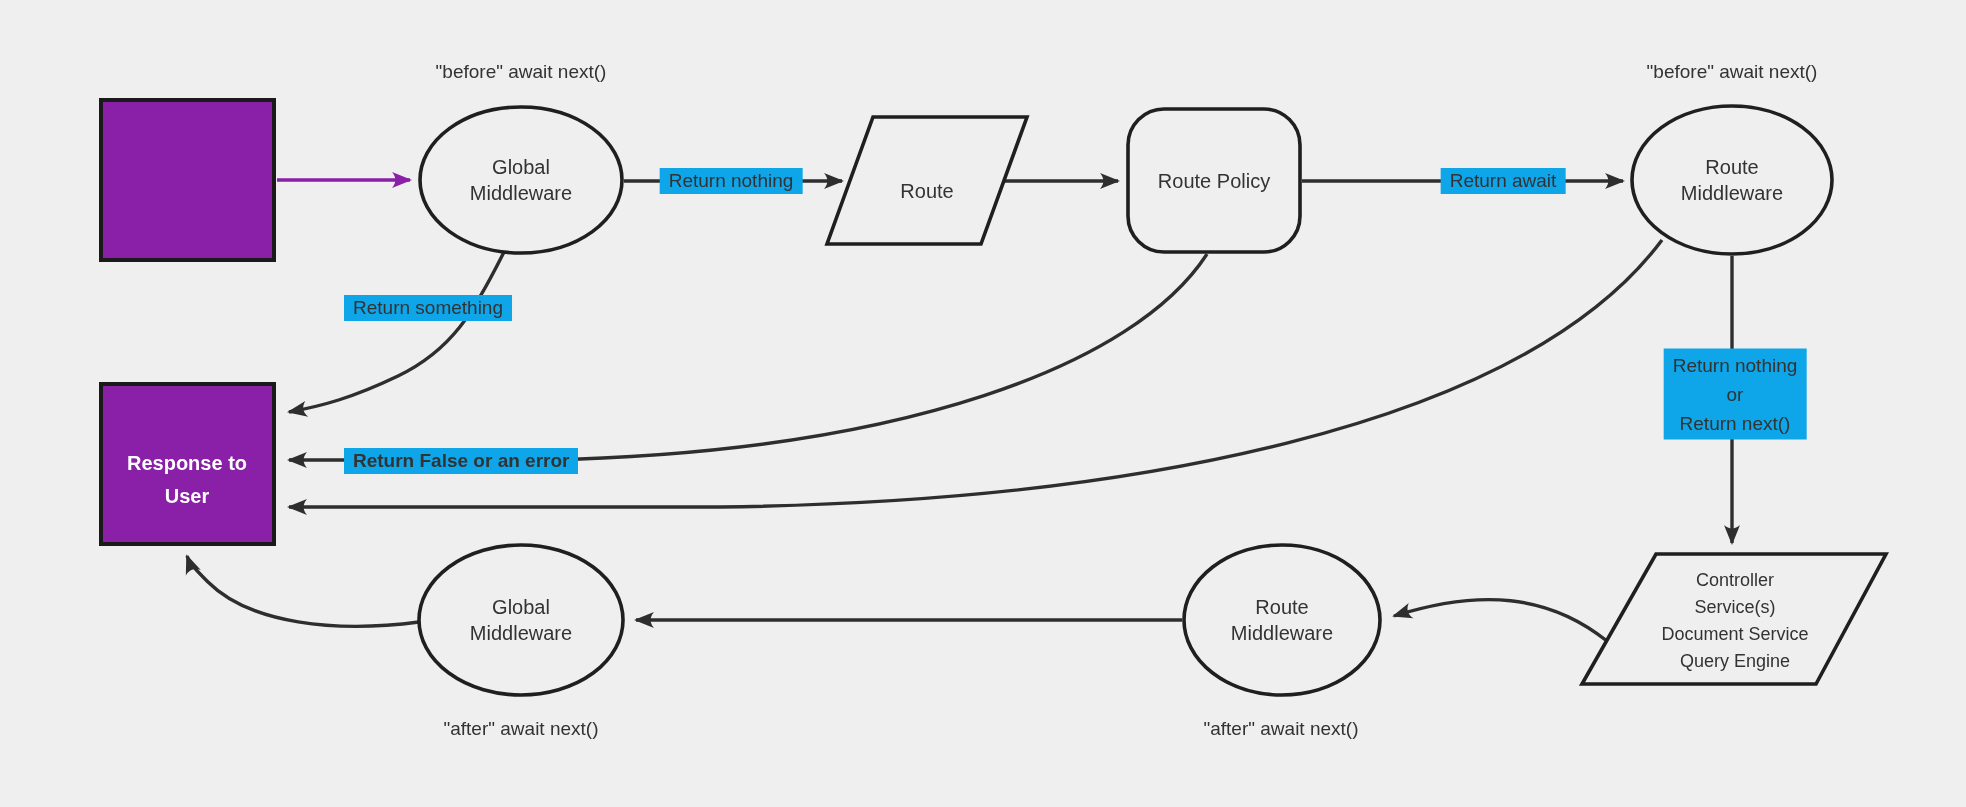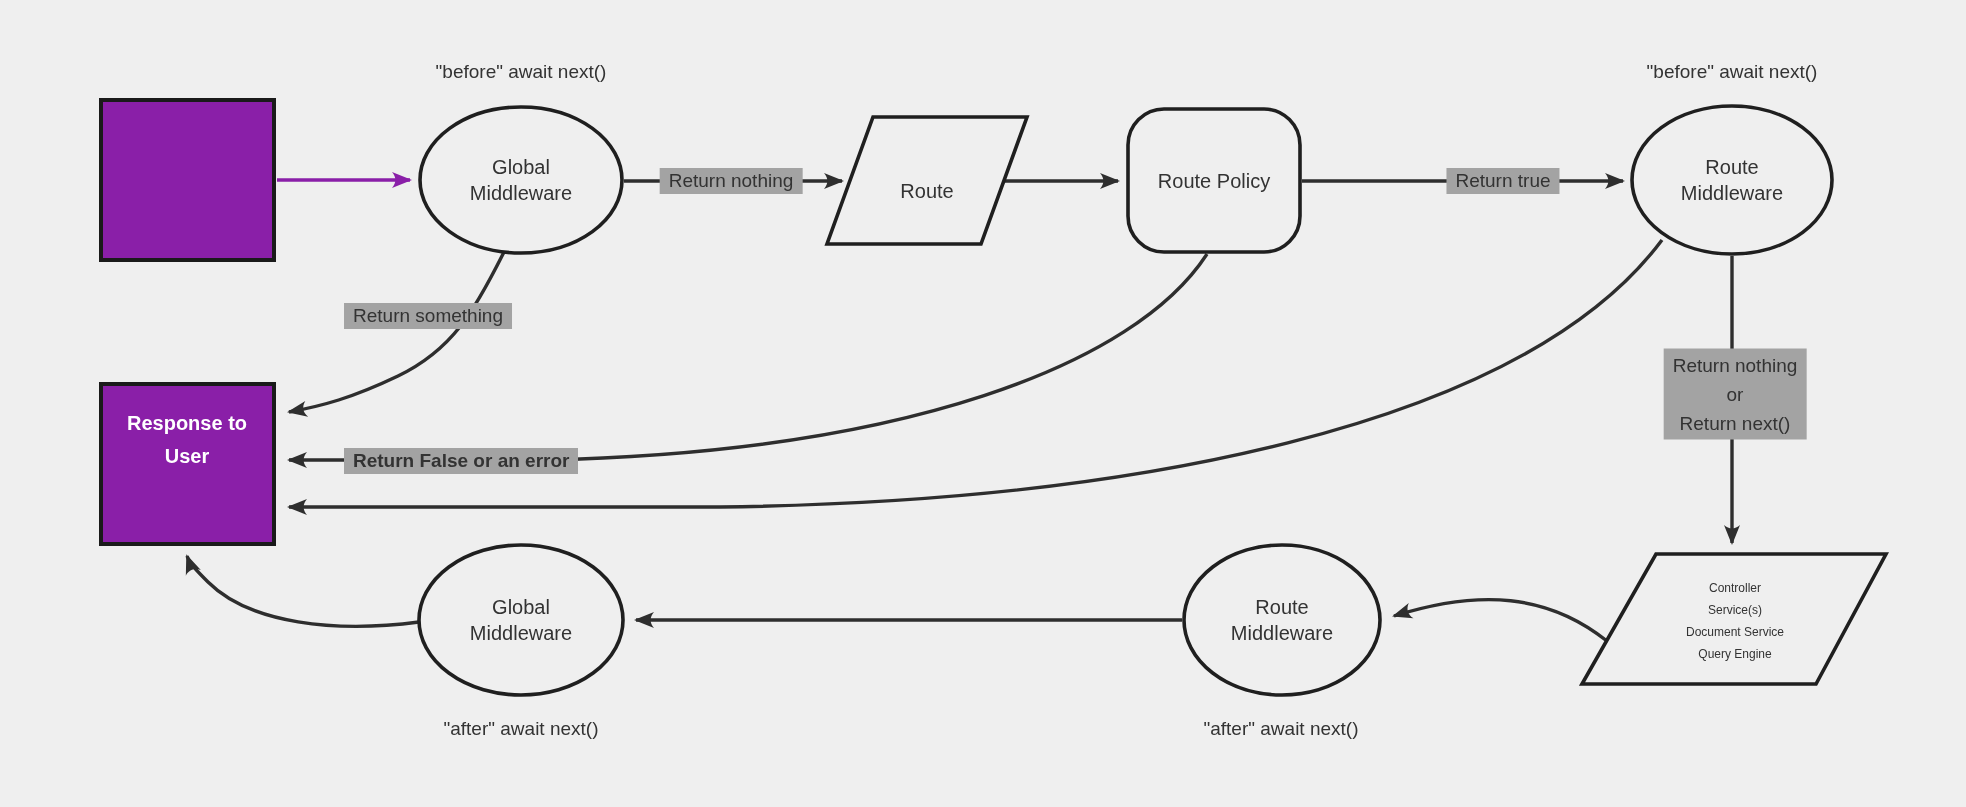--- a/index.html
+++ b/index.html
@@ -22,26 +22,26 @@
   .node-label{font-size:20px;line-height:26px;}
   .inverse{
     color:#ffffff;
     font-weight:bold;
     font-size:20px;
     line-height:33px;
     width:170px;
     white-space:normal;
   }
   .edge-label{
-    background:#a3a3a3;
+    background:#0ea5e9;
     padding:2px 9px;
   }
   .left-anchor{transform:translate(0,-50%);text-align:left;font-weight:bold;}
   .multiline{white-space:pre-line;}
-  .controller-label{font-size:12px;line-height:22px;white-space:pre-line;}
+  .controller-label{font-size:18px;line-height:27px;white-space:pre-line;}
   .stack-label{line-height:29px;}
   .ellipse-label{width:150px;white-space:normal;}
 </style>
 </head>
 <body>
 
 <div class="canvas">
 
   <svg width="1966" height="807" viewBox="0 0 1966 807">
     <defs>
@@ -69,38 +69,38 @@
     <rect x="101" y="384" width="173" height="160" fill="#8a1fa8" stroke="#1a1a1a" stroke-width="4"></rect>
     <ellipse cx="521" cy="180" rx="101" ry="73" fill="#efefef" stroke="#1f1f1f" stroke-width="3.6"></ellipse>
     <polygon points="873,117 1027,117 981,244 827,244" fill="#efefef" stroke="#1f1f1f" stroke-width="3.6"></polygon>
     <rect x="1128" y="109" width="172" height="143" rx="36" ry="36" fill="#efefef" stroke="#1f1f1f" stroke-width="3.6"></rect>
     <ellipse cx="1732" cy="180" rx="100" ry="74" fill="#efefef" stroke="#1f1f1f" stroke-width="3.6"></ellipse>
     <polygon points="1656,554 1886,554 1816,684 1582,684" fill="#efefef" stroke="#1f1f1f" stroke-width="3.6"></polygon>
     <ellipse cx="1282" cy="620" rx="98" ry="75" fill="#efefef" stroke="#1f1f1f" stroke-width="3.6"></ellipse>
     <ellipse cx="521" cy="620" rx="102" ry="75" fill="#efefef" stroke="#1f1f1f" stroke-width="3.6"></ellipse>
   </svg>
 
-  <div class="lbl inverse" style="left:187px;top:440px;">Response to User</div>
+  <div class="lbl inverse" style="left:187px;top:480px;">Response to User</div>
   <div class="lbl node-label ellipse-label" style="left:521px;top:180px;">Global Middleware</div>
   <div class="lbl node-label" style="left:927px;top:191px;">Route</div>
   <div class="lbl node-label" style="left:1214px;top:181px;text-align:center;">Route Policy</div>
   <div class="lbl node-label ellipse-label" style="left:1732px;top:180px;">Route Middleware</div>
   <div class="lbl controller-label" style="left:1735px;top:621px;">Controller
 Service(s)
 Document Service
 Query Engine</div>
   <div class="lbl node-label ellipse-label" style="left:1282px;top:620px;">Route Middleware</div>
   <div class="lbl node-label ellipse-label" style="left:521px;top:620px;">Global Middleware</div>
 
   <div class="lbl" style="left:521px;top:72px;">"before" await next()</div>
   <div class="lbl" style="left:1732px;top:72px;">"before" await next()</div>
   <div class="lbl" style="left:521px;top:729px;">"after" await next()</div>
   <div class="lbl" style="left:1281px;top:729px;">"after" await next()</div>
 
   <div class="lbl edge-label" style="left:731px;top:181px;">Return nothing</div>
-  <div class="lbl edge-label" style="left:1503px;top:181px;">Return true</div>
-  <div class="lbl edge-label" style="left:428px;top:316px;">Return something</div>
+  <div class="lbl edge-label" style="left:1503px;top:181px;">Return await</div>
+  <div class="lbl edge-label" style="left:428px;top:308px;">Return something</div>
   <div class="lbl edge-label left-anchor" style="left:344px;top:461px;">Return False or an error</div>
   <div class="lbl edge-label multiline stack-label" style="left:1735px;top:394px;">Return nothing
 or
 Return next()</div>
 
 </div>
 
 </body></html>

